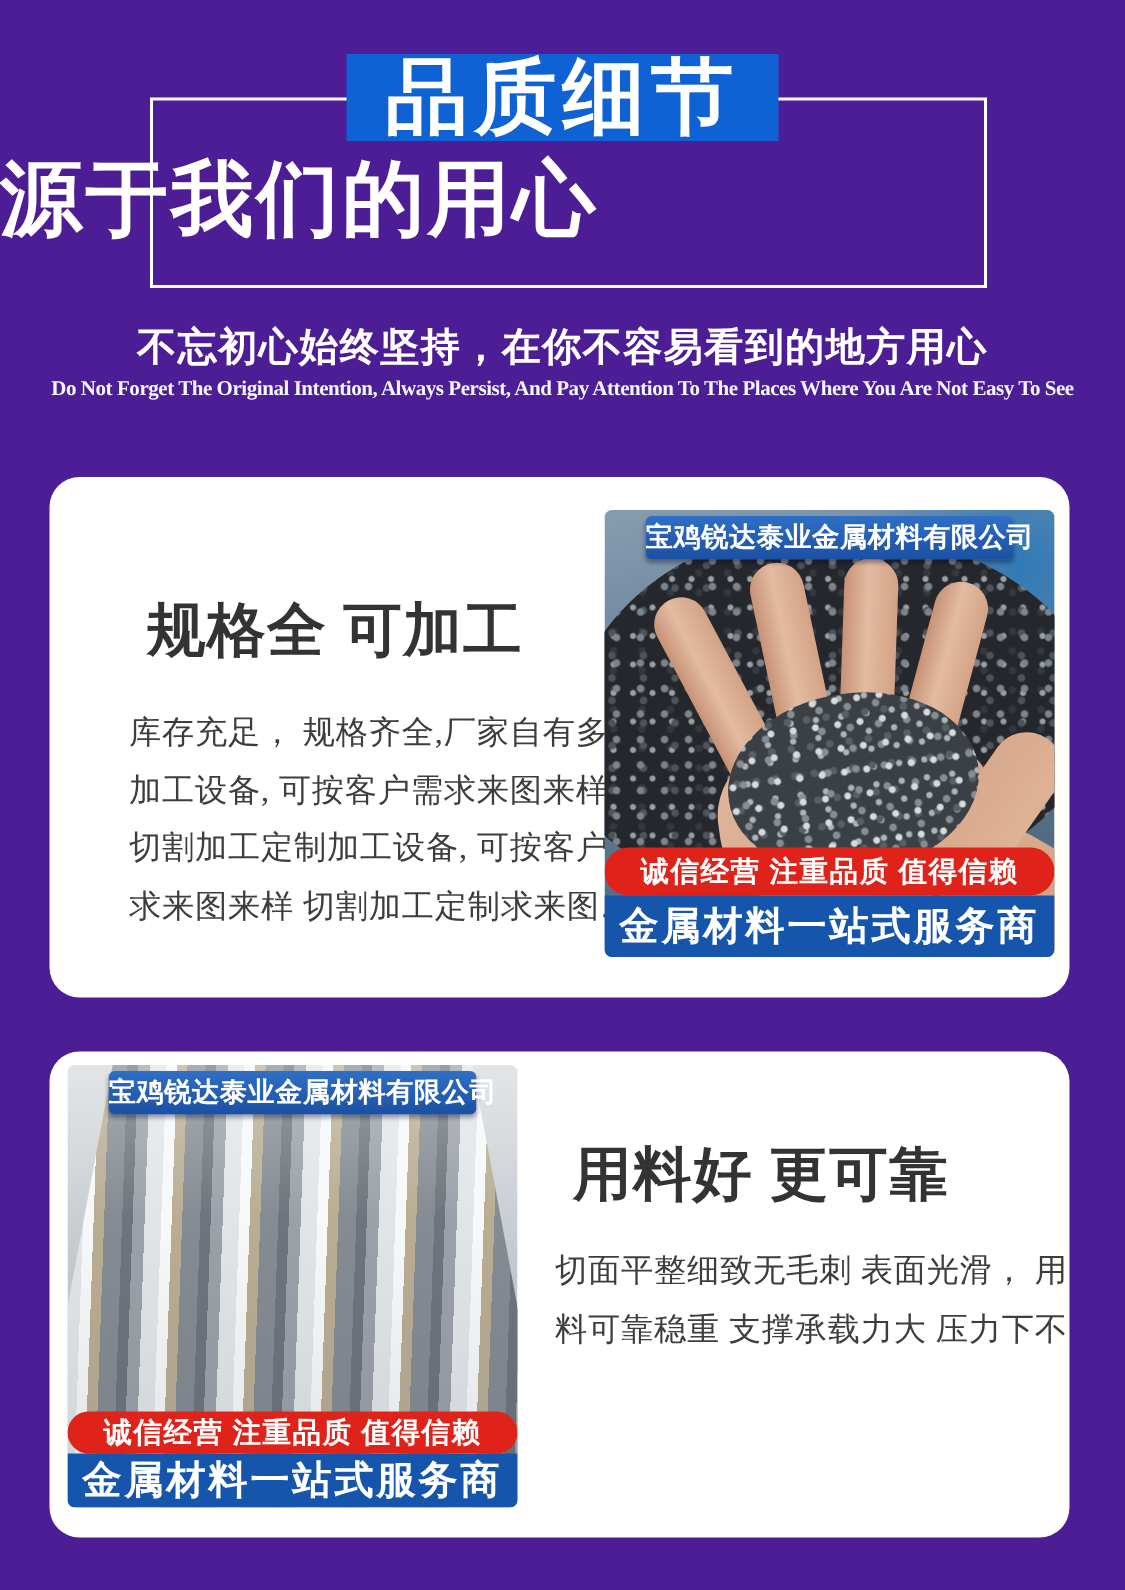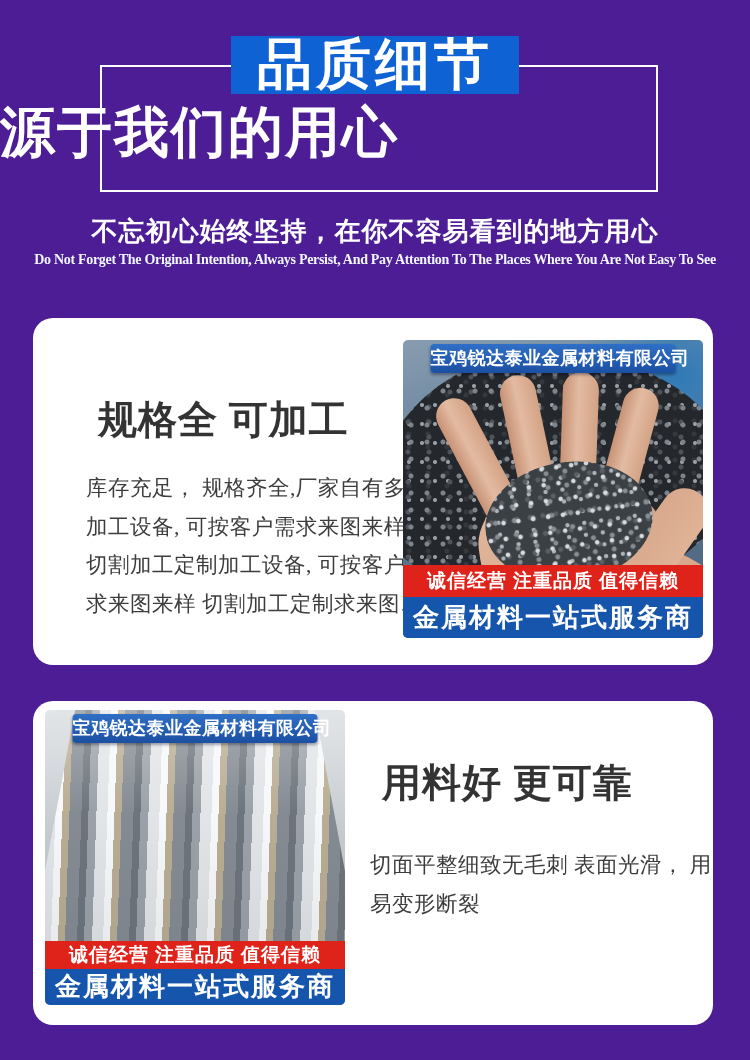--- a/index.html
+++ b/index.html
@@ -39,41 +39,41 @@
   .card-heading{
     margin:12px;font-size:39px;font-weight:700;color:#333333;letter-spacing:1px;white-space:nowrap;
   }
   .card-body{
     font-size:21.5px;color:#3d3d3d;line-height:38.5px;letter-spacing:0.5px;
   }
   .card-body .bline{white-space:nowrap;}
   .c1{position:absolute;left:53px;top:63px;}
   .c1 .card-body{margin-top:22px;}
   .c2{position:absolute;left:337px;top:43px;}
-  .c2 .card-body{margin-top:36px;}
+  .c2 .card-body{margin-top:18px;}
   
   .pimg{
     position:absolute;overflow:hidden;border-radius:5px;
   }
   .pimg1{right:10px;top:22px;width:300px;height:298px;}
   .pimg2{left:12px;top:9px;width:300px;height:295px;}
   .photo{position:absolute;left:0;top:0;right:0;bottom:0;}
   
   .img-banner{
     position:absolute;top:4px;left:50%;transform:translateX(-50%);
     width:245px;height:29px;border-radius:4px;z-index:5;white-space:nowrap;
     background:linear-gradient(180deg,#2f6fc6 0%,#1b50a2 100%);
     box-shadow:0 2px 3px rgba(0,0,30,0.35);
     color:#ffffff;font-size:18px;font-weight:700;line-height:29px;letter-spacing:0.5px;
   }
   
   .img-redbar{
     position:absolute;left:0;right:0;z-index:5;background:#e0231a;
     display:flex;justify-content:space-between;align-items:center;padding:0 24px;
-    color:#ffffff;font-weight:700;font-size:19px;letter-spacing:1px;
+    color:#ffffff;font-weight:700;font-size:19px;letter-spacing:1px;border-radius:16px;
   }
   .pimg1 .img-redbar{bottom:41px;height:32px;}
   .pimg2 .img-redbar{bottom:36px;height:28px;}
   
   .img-bluebar{
     position:absolute;left:0;right:0;bottom:0;z-index:5;background:#1556ac;
     color:#ffffff;font-weight:700;font-size:26px;text-align:center;letter-spacing:2px;white-space:nowrap;margin-top:29px;
   }
   .pimg1 .img-bluebar{height:41px;line-height:41px;}
   .pimg2 .img-bluebar{height:36px;line-height:36px;}
@@ -203,18 +203,18 @@
         <span>注重品质</span>
         <span>值得信赖</span>
       </div>
       <div class="img-bluebar">金属材料一站式服务商</div>
     </div>
 
     <div class="c2">
       <h2 class="card-heading">用料好 更可靠</h2>
       <div class="card-body">
         <div class="bline">切面平整细致无毛刺 表面光滑， 用</div>
-        <div class="bline">易变形断裂</div>
+        <div class="bline">料可靠稳重 支撑承载力大 压力下不</div>
       </div>
     </div>
   </section>
 
 </div>
 
 </body></html>

